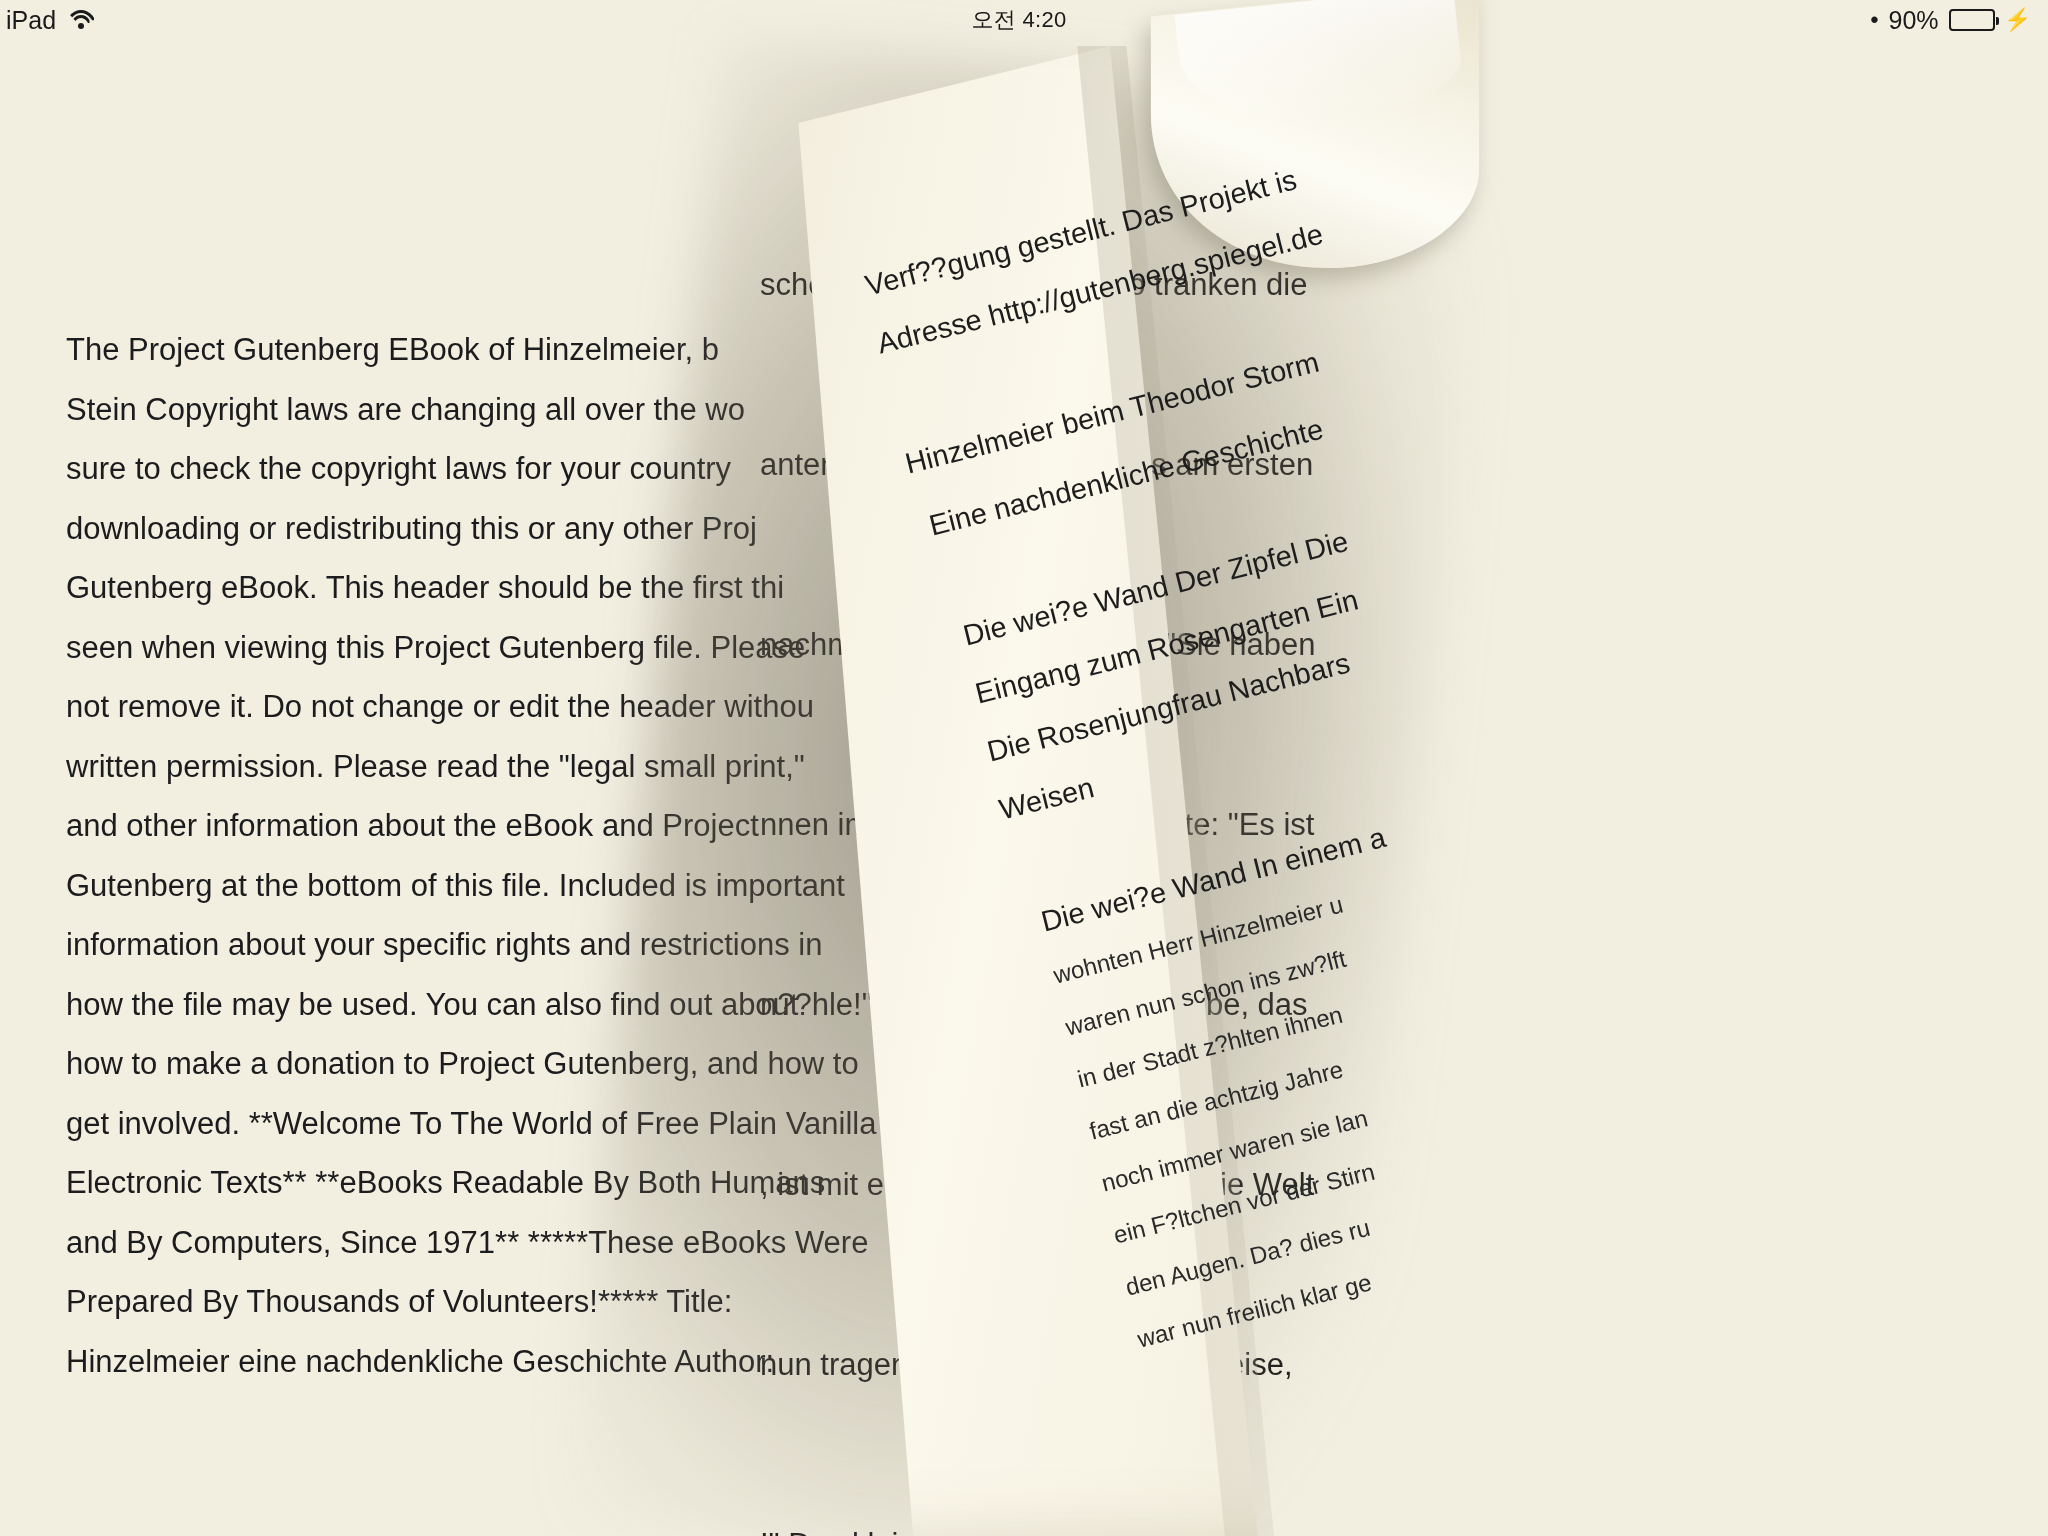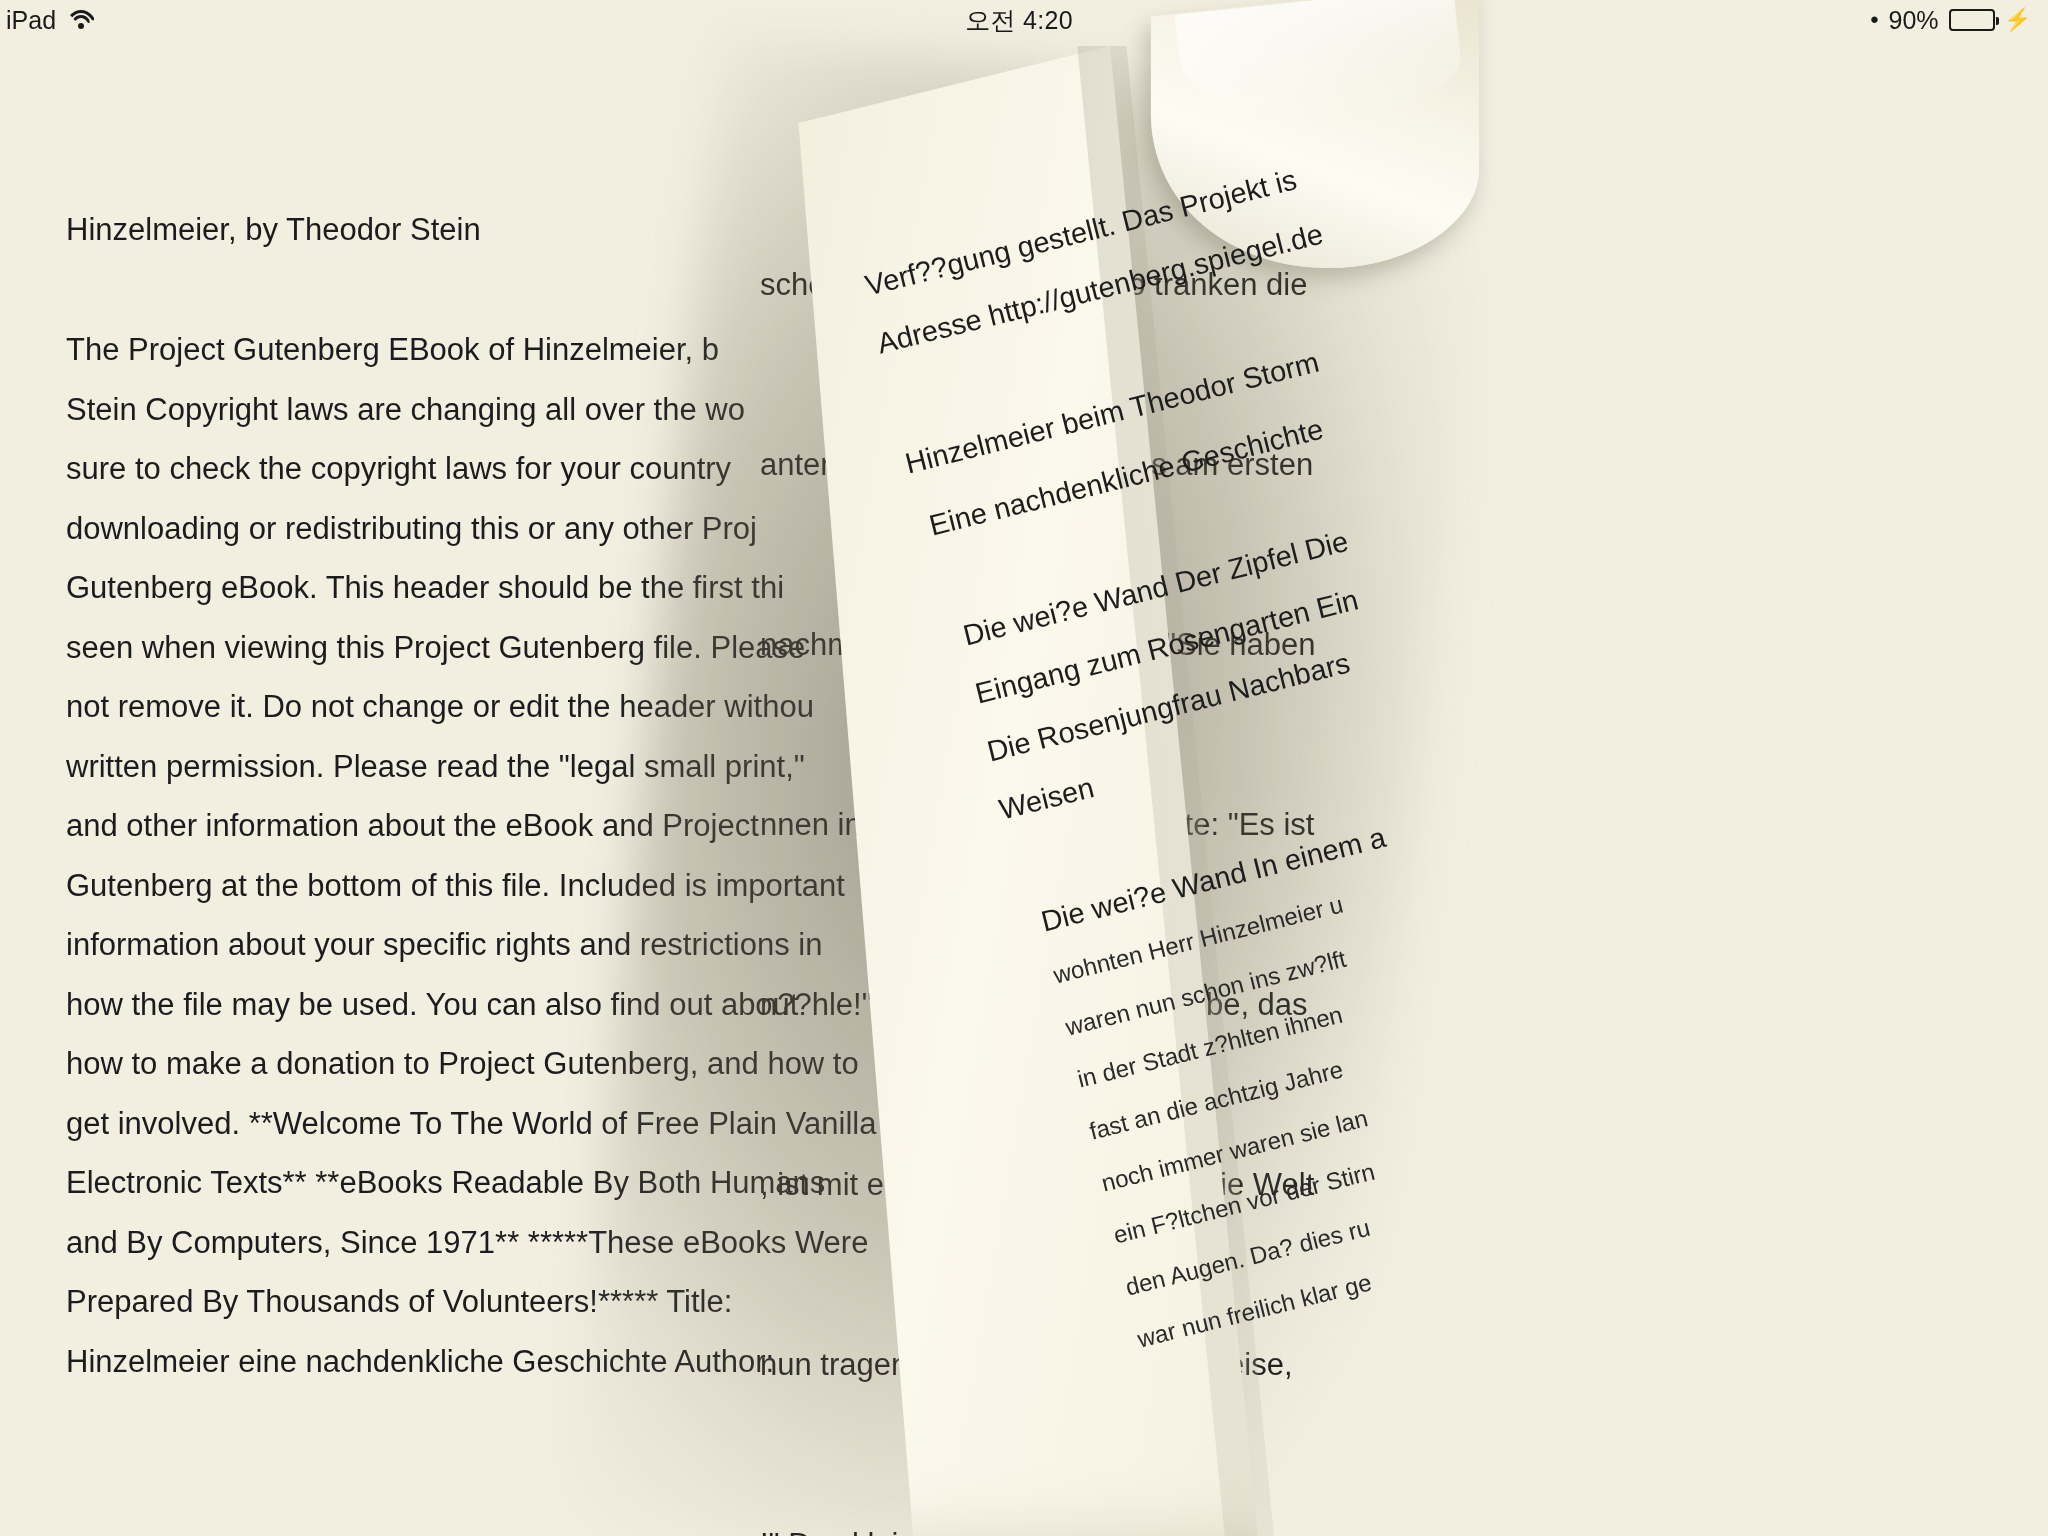--- a/index.html
+++ b/index.html
@@ -35,21 +35,21 @@
   #sb-left {
     display: flex;
     align-items: center;
     gap: 10px;
     padding-left: 6px;
     width: 400px;
   }
   #sb-center {
     flex: 1;
     text-align: center;
-    font-size: 25px;
+    font-size: 22px;
     letter-spacing: 0.3px;
   }
   #sb-right {
     width: 400px;
     display: flex;
     align-items: center;
     justify-content: flex-end;
     gap: 10px;
     padding-right: 16px;
   }
@@ -255,21 +255,20 @@
     
     
     
     
     
     
     
     
   </div>
 
-  <div id="left-title">Hinzelmeier, by Theodor Stein</div>
   <div id="left-body" class="page-text" style="position:absolute;top:320px;left:66px;">The Project Gutenberg EBook of Hinzelmeier, b
 Stein Copyright laws are changing all over the wo
 sure to check the copyright laws for your country 
 downloading or redistributing this or any other Proj
 Gutenberg eBook. This header should be the first thi
 seen when viewing this Project Gutenberg file. Please
 not remove it. Do not change or edit the header withou
 written permission. Please read the "legal small print,"
 and other information about the eBook and Project
 Gutenberg at the bottom of this file. Included is important

